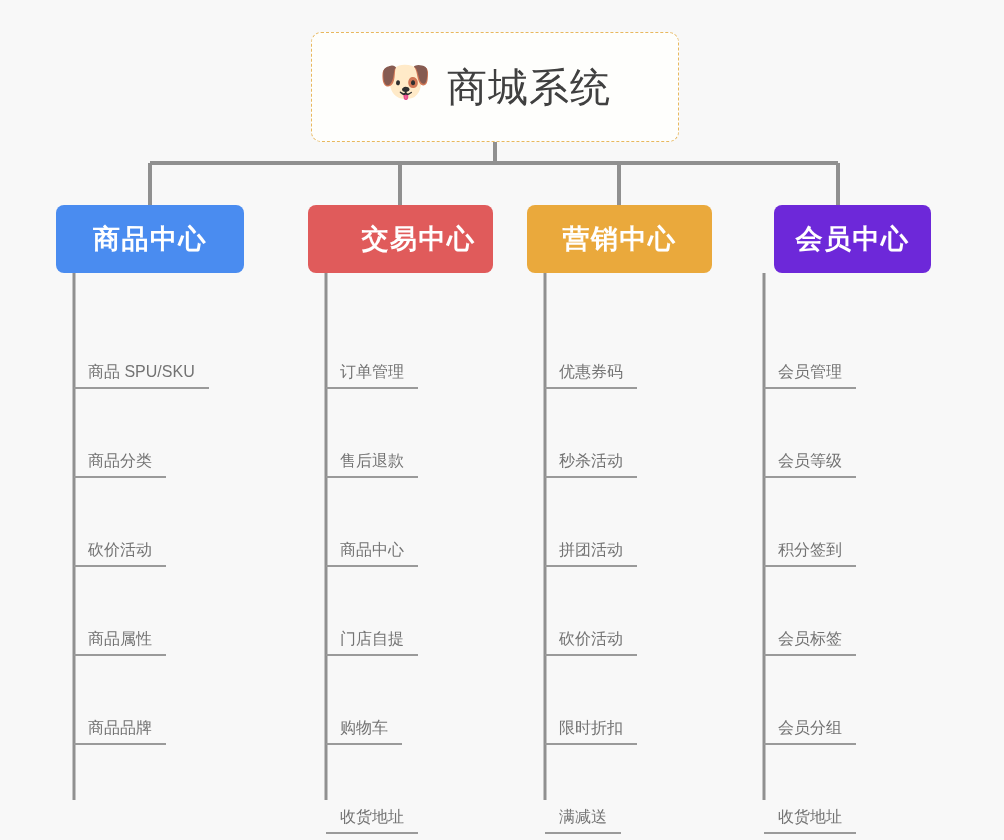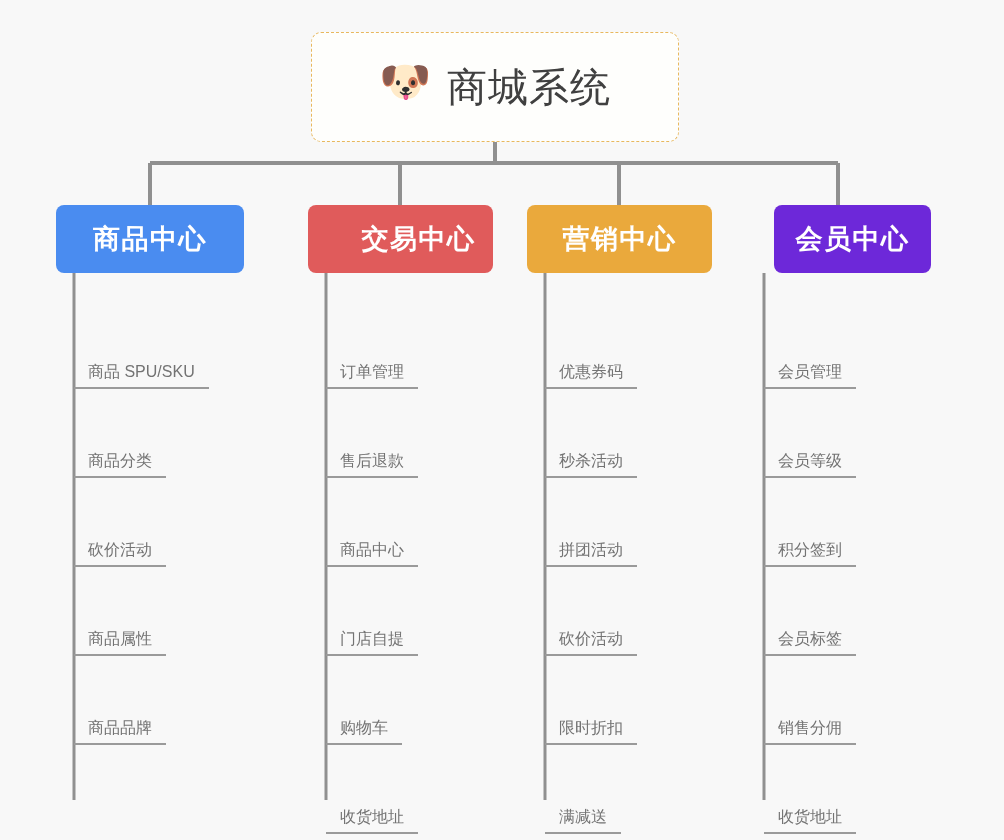--- a/index.html
+++ b/index.html
@@ -216,21 +216,21 @@
       <div class="leaf">
           <span class="leaf-inner"><span class="leaf-label">会员等级</span></span>
         </div>
       <div class="leaf">
           <span class="leaf-inner"><span class="leaf-label">积分签到</span></span>
         </div>
       <div class="leaf">
           <span class="leaf-inner"><span class="leaf-label">会员标签</span></span>
         </div>
       <div class="leaf">
-          <span class="leaf-inner"><span class="leaf-label">销售分佣</span></span>
+          <span class="leaf-inner"><span class="leaf-label">会员分组</span></span>
         </div>
       <div class="leaf">
           <span class="leaf-inner"><span class="leaf-label">收货地址</span></span>
         </div>
     </div>
   </div>
 
 </div>
 
 </body></html>

